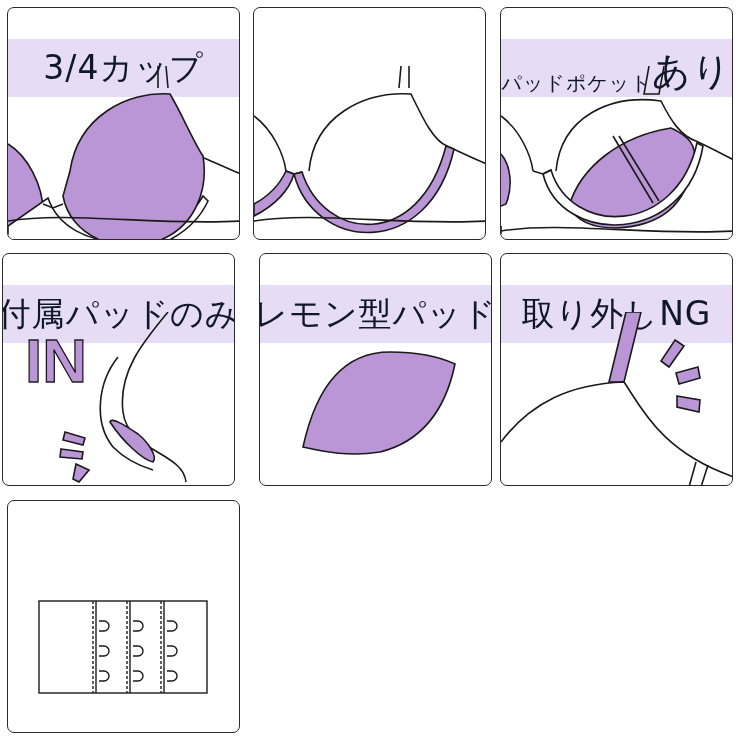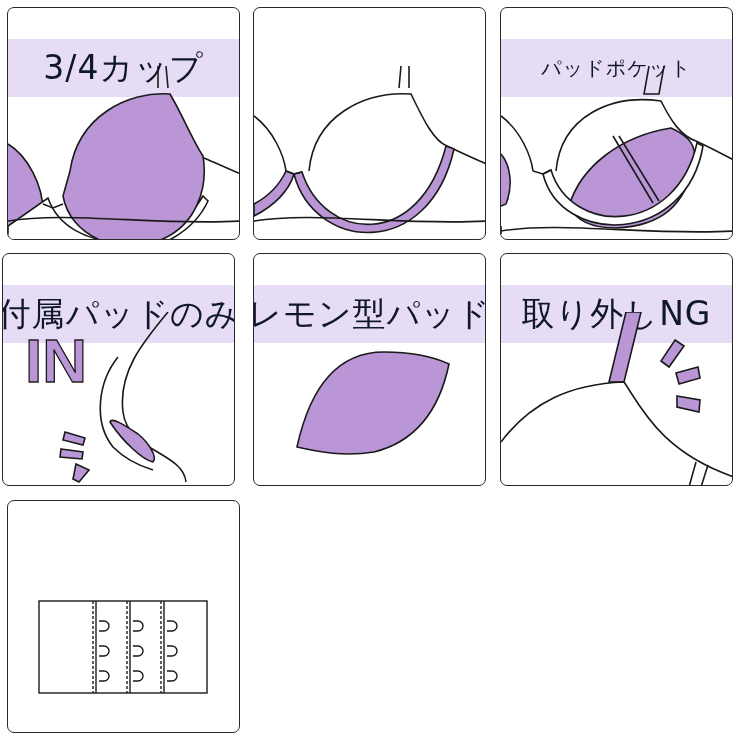--- a/index.html
+++ b/index.html
@@ -3,25 +3,25 @@
 <meta charset="utf-8">
 <style>
   html, body { margin:0; padding:0; background:#ffffff; }
   body { width:740px; height:740px; position:relative; overflow:hidden;
          font-family:"DejaVu Sans", sans-serif; }
   .panel { position:absolute; width:233px; height:233px; box-sizing:border-box;
            border:1.5px solid #2a2a2a; border-radius:7px; overflow:hidden; background:#fff; }
   .panel .hdr { position:absolute; left:0; top:0; right:0; height:58px; background:#e6dcf5;
            display:flex; align-items:center; justify-content:center;
            font-size:33px; color:#0f172a; letter-spacing:1px; white-space:nowrap; font-weight:500;margin-top:31px; }
-  .panel .hdr.small { font-size:20px; }
+  .panel .hdr.small { font-size:20px;align-items:flex-end; }
   .panel .hdr .big { font-size:38px; }
   .panel svg { position:absolute; left:0; top:58px; width:233px; height:175px; }
   .p1{left:7px;top:7px} .p2{left:253px;top:7px} .p3{left:500px;top:7px}
-  .p4{left:2px;top:253px} .p5{left:253px;top:253px} .p6{left:500px;top:253px}
+  .p4{left:2px;top:253px} .p5{left:259px;top:253px} .p6{left:500px;top:253px}
   .p7{left:7px;top:500px}
 </style>
 </head>
 <body>
 
 <div class="panel p1">
   <div class="hdr">3/4カップ</div>
   <svg viewBox="0 0 233 175">
     <g fill="none" stroke="#1a1a1a" stroke-width="1.6">
       <path d="M150 0 L150 22 M158 0 L160 22"></path>
@@ -45,20 +45,21 @@
       <path d="M48 106 C70 175 165 185 192 80 L200 83 C175 195 60 185 40 108 Z" fill="#bb96d6"></path>
       <path d="M32 105 L40 108 L48 106"></path>
       <path d="M0 155 C60 145 150 160 233 155"></path>
     </g>
   </svg>
 </div>
 
 <div class="panel p3">
   <div class="hdr small">
     <span>パッドポケット</span>
+      <span class="big">あり</span>
   </div>
   <svg viewBox="0 0 233 175">
     <g fill="none" stroke="#1a1a1a" stroke-width="1.6">
       <path d="M148 0 L143 28 L158 28 L163 0"></path>
       <path d="M0 50 C20 65 30 90 32 105"></path>
       <path d="M0 88 C10 100 12 120 5 138 L0 140" fill="#bb96d6"></path>
       <path d="M55 105 C60 50 110 28 160 35 C170 55 180 70 195 75 C210 82 225 90 233 94"></path>
       <path d="M68 140 C80 100 120 70 170 62 C188 70 196 80 193 95 C185 140 160 160 115 162 C90 162 75 155 68 140 Z" fill="#bb96d6"></path>
       <path d="M112 70 L152 137 M118 70 L158 135"></path>
       <path d="M196 77 L202 80 C185 180 60 180 42 108 L50 104 C70 170 175 170 196 77 Z" fill="#fff"></path>

